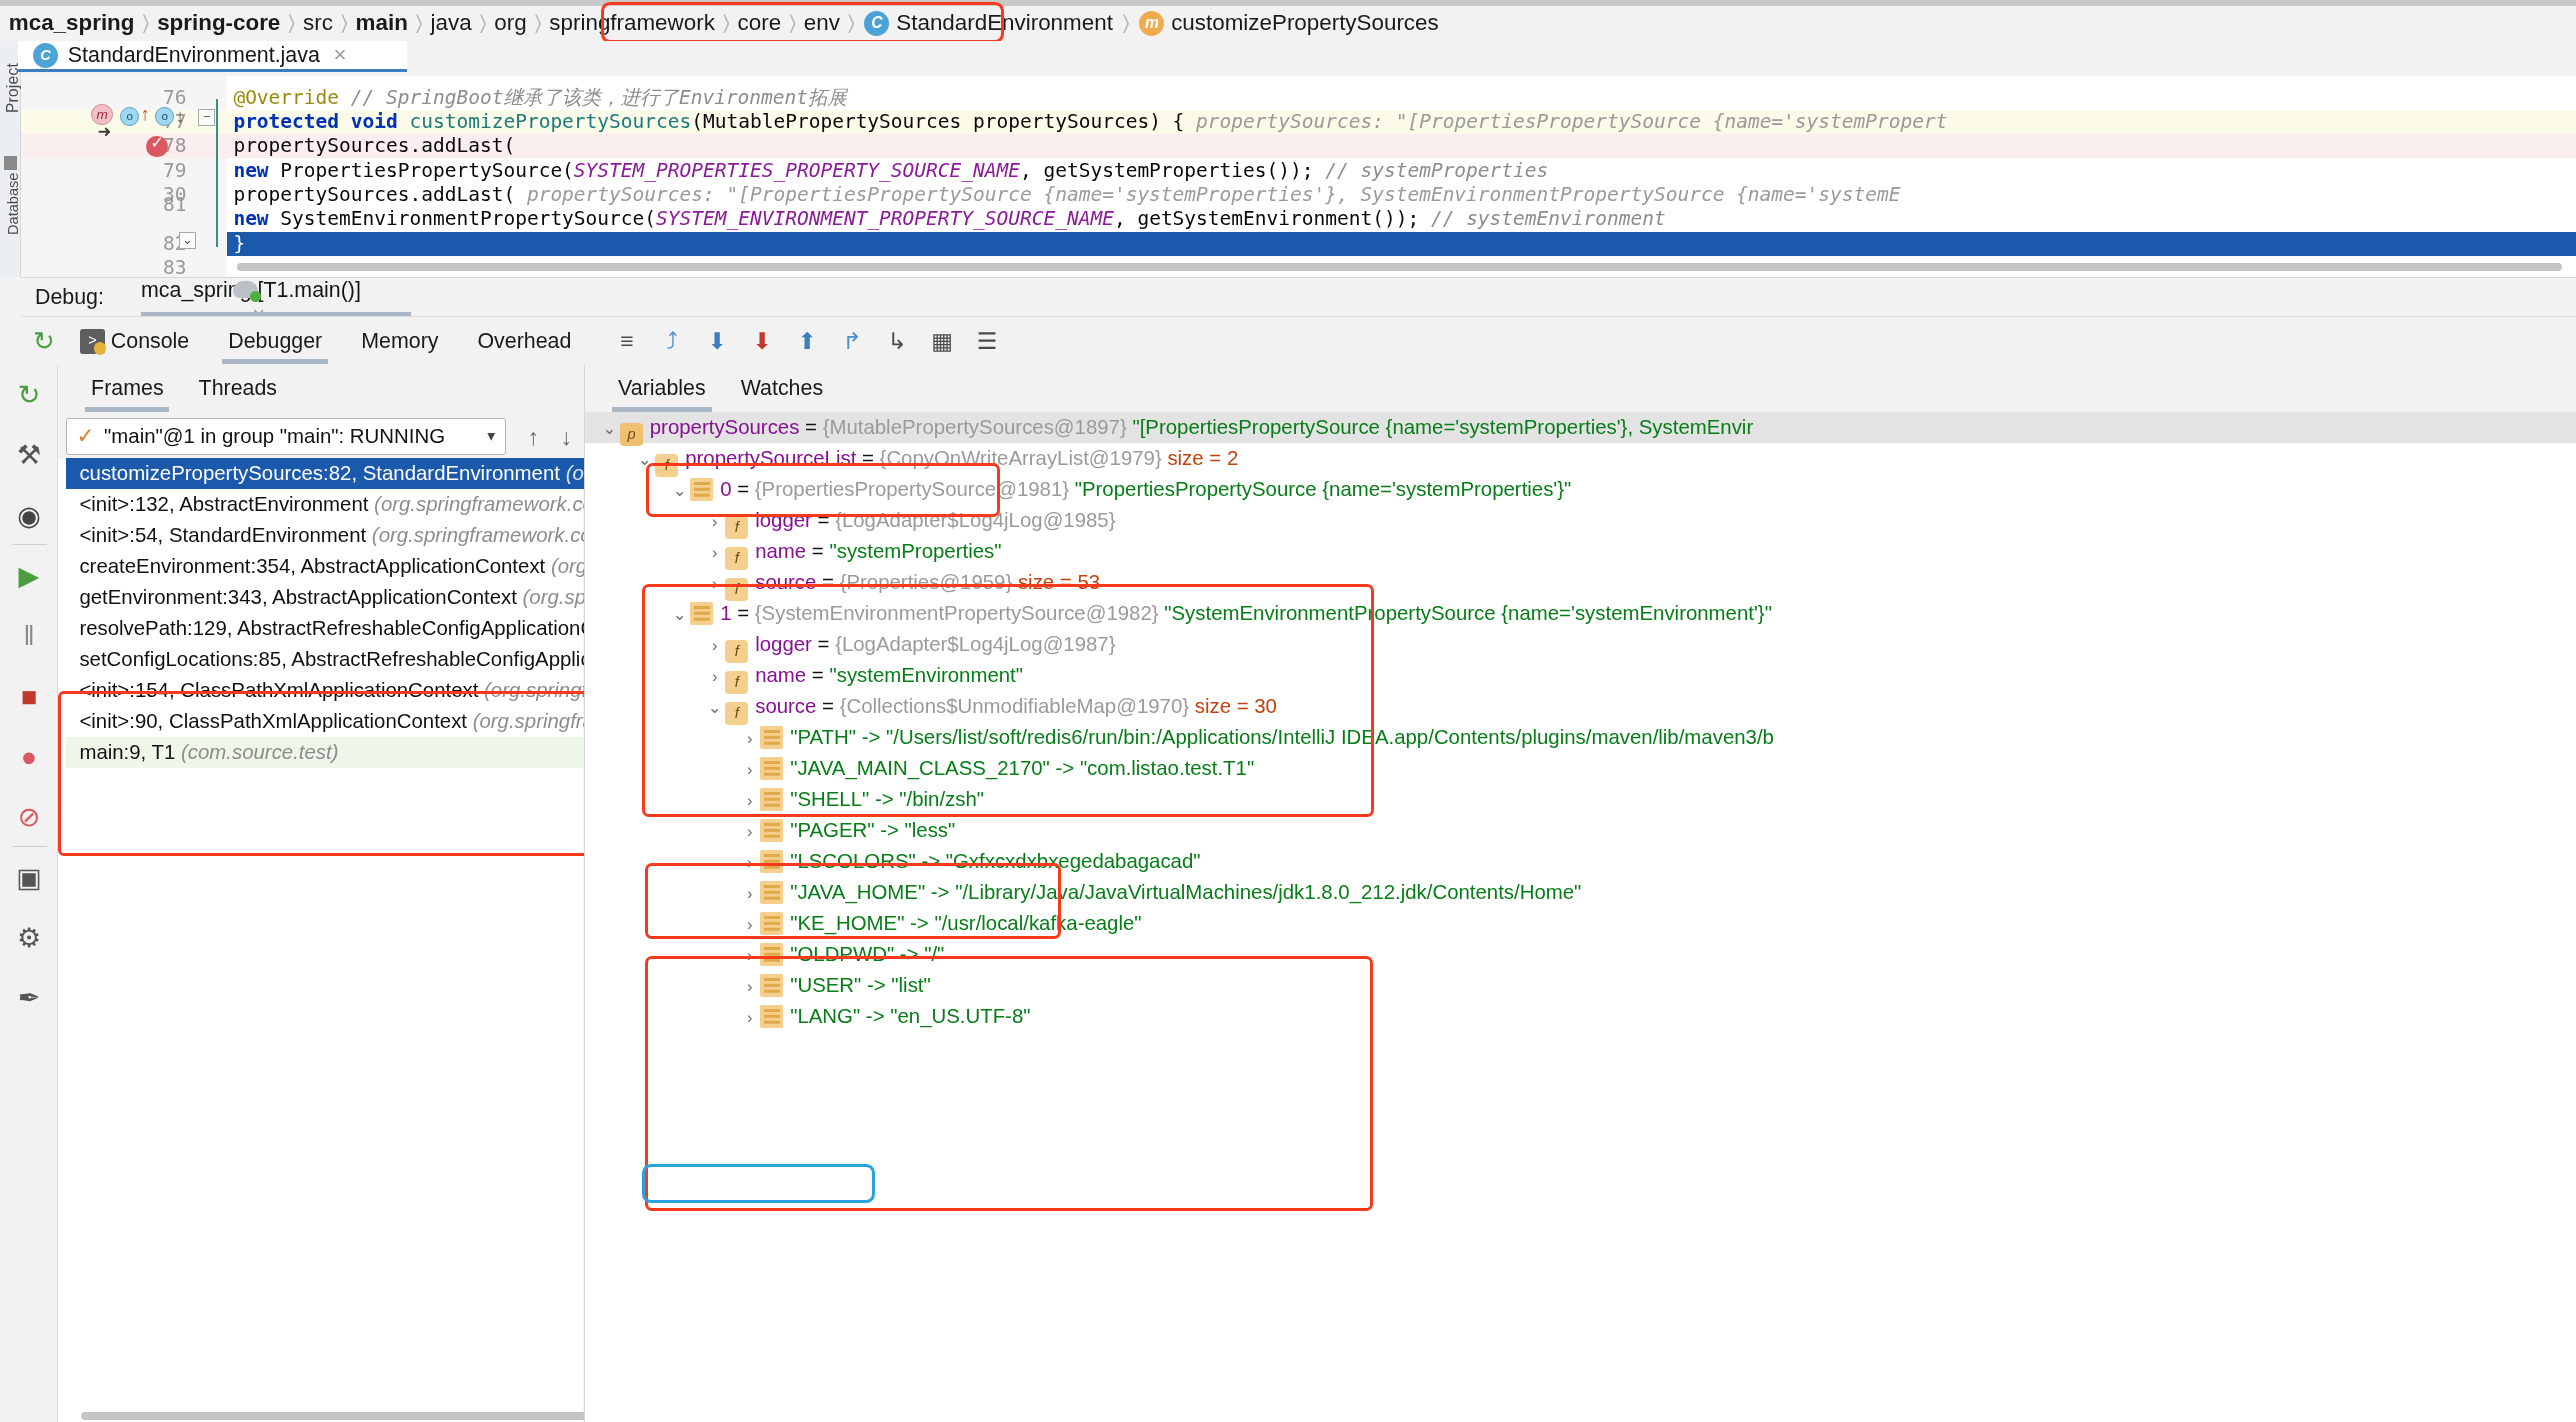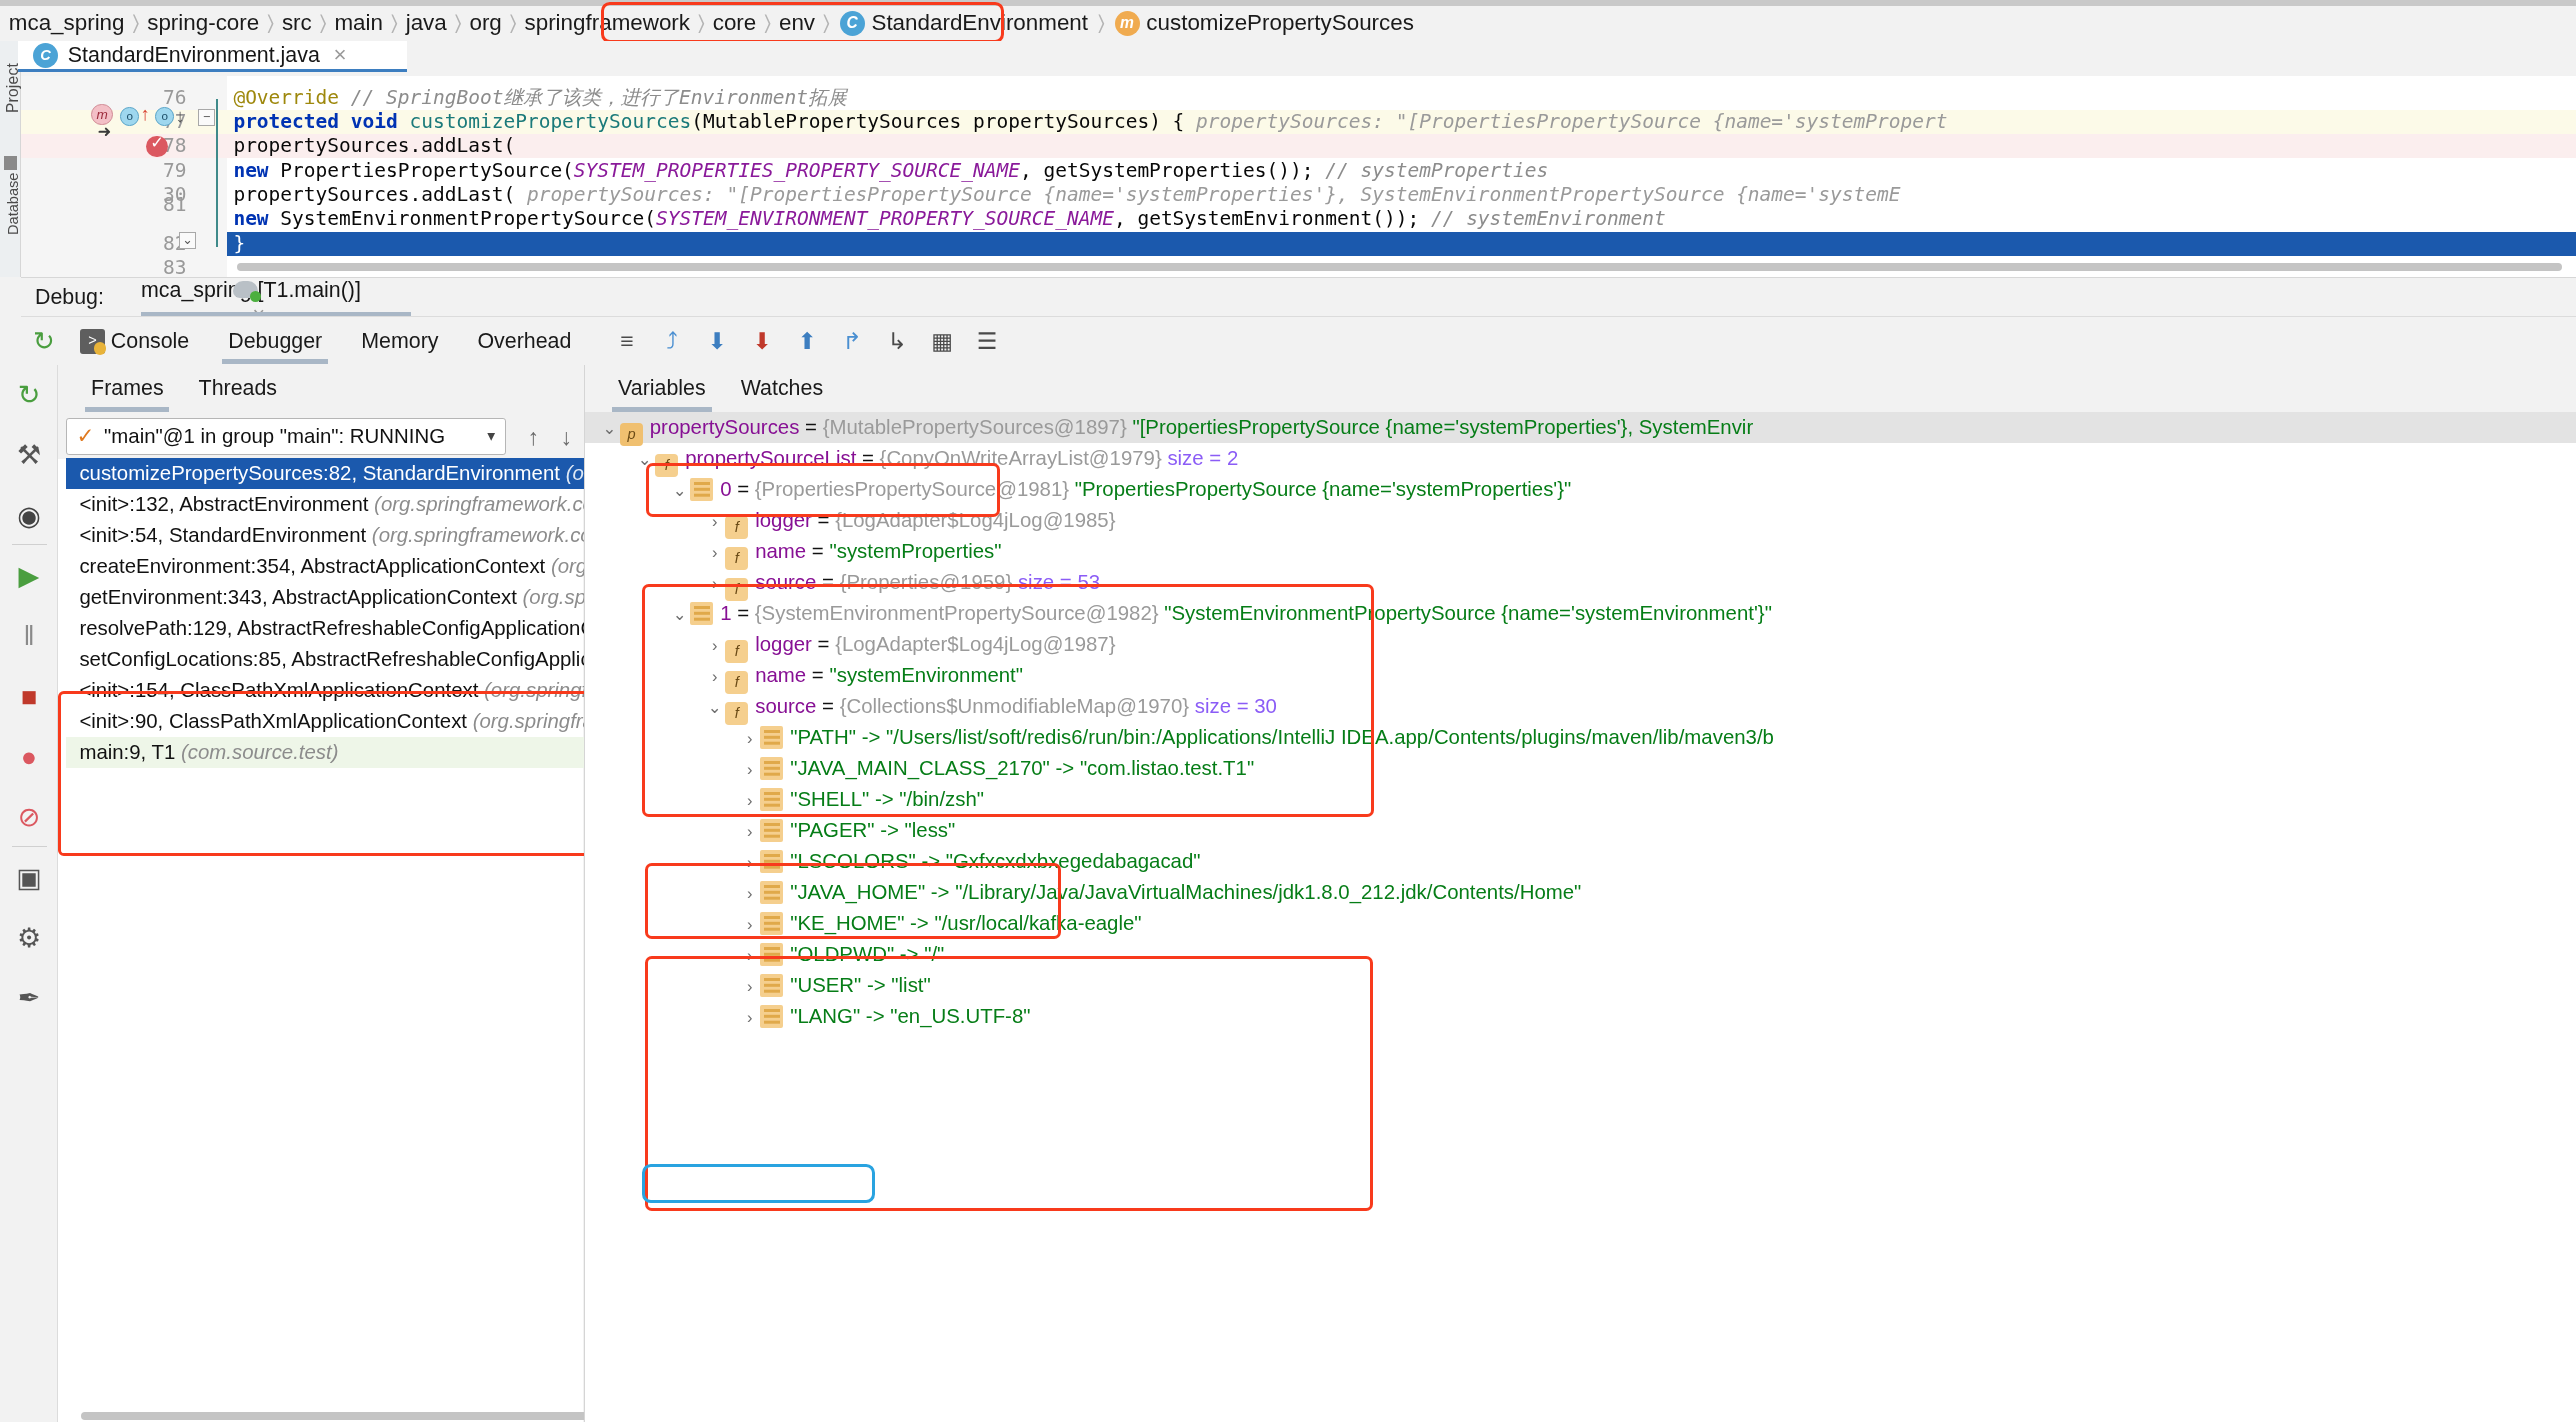--- a/index.html
+++ b/index.html
@@ -16,21 +16,21 @@
   
   .topstrip { position:absolute; left:0; top:0; width:2576px; height:5.8px; background:#c9c9c9; }
 
   
   .breadcrumb {
     position:absolute; left:0; top:5.8px; width:2576px; height:35px;
     background:#f2f2f2; display:flex; align-items:center; padding-left:3.9px;
     font-size:22.4px; color:#1a1a1a; white-space:nowrap;
   }
   .crumb { padding:0 4.9px; }
-  .crumb.bold { font-weight:normal; }
+  .crumb.bold { font-weight:bold; }
   .sep { color:#b4b4b4; font-size:21.4px; padding:0 2.9px; }
   .crumb-icon {
     display:inline-flex; align-items:center; justify-content:center;
     width:25px; height:25px; border-radius:50%; font-size:15.6px;
     color:#fff; font-weight:bold; margin-right:6.8px; font-style:italic;
   }
   .ic-class { background:#4ba3d6; }
   .ic-method { background:#f0ab50; }
   .crumb-rich { display:flex; align-items:center; padding:0 6.8px; }
 
@@ -215,21 +215,21 @@
   .ic-f { background:#f5cf8e; }
   .ic-list { background:#f5cf8e; position:relative; border-radius:1.9px; }
   .ic-list::before{
     content:""; position:absolute; left:3.9px; top:3.9px; width:15.6px; height:2.9px;
     background:#e0a94a; box-shadow:0 5.8px 0 #e0a94a, 0 11.7px 0 #e0a94a;
   }
   .vname { color:#871094; }
   .veq { color:#111; }
   .vtype { color:#9a9a9a; }
   .vstr { color:#067d17; }
-  .vsize { color:#8b5cf6;margin-top:48px; }
+  .vsize { color:#c2410c;margin-top:48px; }
 
   .varbox-1 { position:absolute; left:644px; top:1px; width:358px; height:54px; border:3.9px solid #f83a1c; border-radius:6.8px; pointer-events:none; }
   .varbox-2 { position:absolute; left:644px; top:1px; width:728px; height:253px; border:3.9px solid #f83a1c; border-radius:6.8px; pointer-events:none; }
 
   .hscroll-bot { position:absolute; left:23px; bottom:1.9px; width:545px; height:7.8px; background:#c4c4c4; border-radius:3.9px;}
 </style>
 </head>
 <body>
 
 <div class="app">

